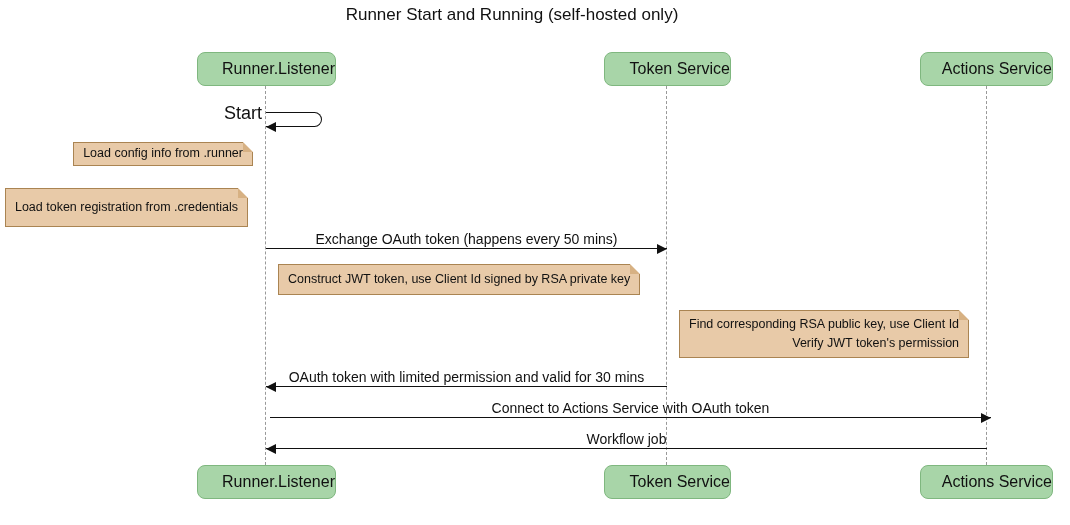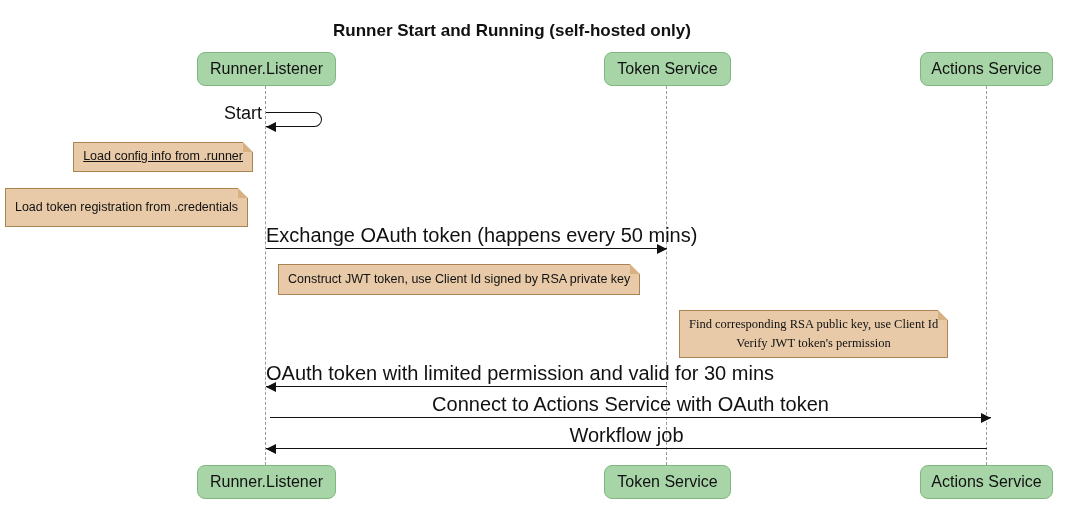--- a/index.html
+++ b/index.html
@@ -7,49 +7,49 @@
     position: relative;
     width: 1070px;
     height: 525px;
     background: var(--background, #ffffff);
     font-family: "Liberation Sans", "DejaVu Sans", sans-serif;
     color: var(--text, #111111);
     overflow: hidden;
   }
   .title {
     position: absolute;
-    top: 21px; left: 0; width: 1024px;
+    top: 5px; left: 0; width: 1024px;
     text-align: center;
     font-size: 17px;
-    font-weight: bold;
+    font-weight: normal;
   }
   .lifeline {
     position: absolute;
     top: 86px; height: 379px; width: 0;
     border-left: 1px dashed var(--lifeline, #999999);
   }
   .actor {
     position: absolute;
     height: 34px;
     box-sizing: border-box;
     background: var(--actor-fill, #a8d5a8);
     border: 1px solid var(--actor-border, #7fb77f);
     border-radius: 8px;
-    display: flex; align-items: center; justify-content: center;
+    display: flex; align-items: center; justify-content: flex-end;
     font-size: 16px;
   }
   .message {
     position: absolute;
     height: 0;
     border-top: 1px solid var(--arrow, #111111);
   }
   .message .label {
     position: absolute; left: 0; right: 0; bottom: 2px;
     text-align: center;
-    font-size: 20px;
+    font-size: 14px;
     white-space: nowrap;
   }
   .ah {
     position: absolute; width: 0; height: 0;
     border-top: 5px solid transparent;
     border-bottom: 5px solid transparent;
   }
   .ah.right { right: 0; top: -5px; border-left: 10px solid var(--arrow, #111111); }
   .ah.left  { left: 0;  top: -5px; border-right: 10px solid var(--arrow, #111111); }
   .start-label {
@@ -92,36 +92,36 @@
   }
   .note::after {
     content: "";
     position: absolute; top: -1px; right: 9px;
     width: 0; height: 0;
     border-style: solid;
     border-width: 0 0 10px 1px;
     border-color: transparent transparent transparent transparent;
   }
   .note .note-line { display: block; line-height: 1.55; text-align: center; }
-  .note.multiline .note-line { text-align: center; font-family: Liberation Serif, serif; }
+  .note.multiline .note-line { text-align: right; }
   
   #lifeline-1 { left: 265px; }
   #lifeline-2 { left: 666px; }
   #lifeline-3 { left: 986px; }
   #actor-1-top    { left: 197px; top: 52px;  width: 139px; }
   #actor-2-top    { left: 604px; top: 52px;  width: 127px; }
   #actor-3-top    { left: 920px; top: 52px;  width: 133px; }
   #actor-1-bottom { left: 197px; top: 465px; width: 139px; }
   #actor-2-bottom { left: 604px; top: 465px; width: 127px; }
   #actor-3-bottom { left: 920px; top: 465px; width: 133px; }
   #msg-exchange { left: 266px; top: 248px; width: 401px; }
   #msg-oauth    { left: 266px; top: 386px; width: 401px; }
   #msg-connect  { left: 270px; top: 417px; width: 721px; }
   #msg-workflow { left: 266px; top: 448px; width: 721px; text-decoration: underline; }
-  #note-config      { right: 817px; top: 142px; height: 30px; text-decoration: underline; }
+  #note-config      { right: 817px; top: 142px; height: 24px; }
   #note-credentials { right: 822px; top: 188px; height: 39px; }
   #note-jwt         { left: 278px;  top: 264px; height: 31px; }
   #note-rsa         { left: 679px;  top: 310px; height: 48px; }
 </style>
 </head>
 <body>
 
 <div class="canvas">
 
   <div class="title">Runner Start and Running (self-hosted only)</div>

